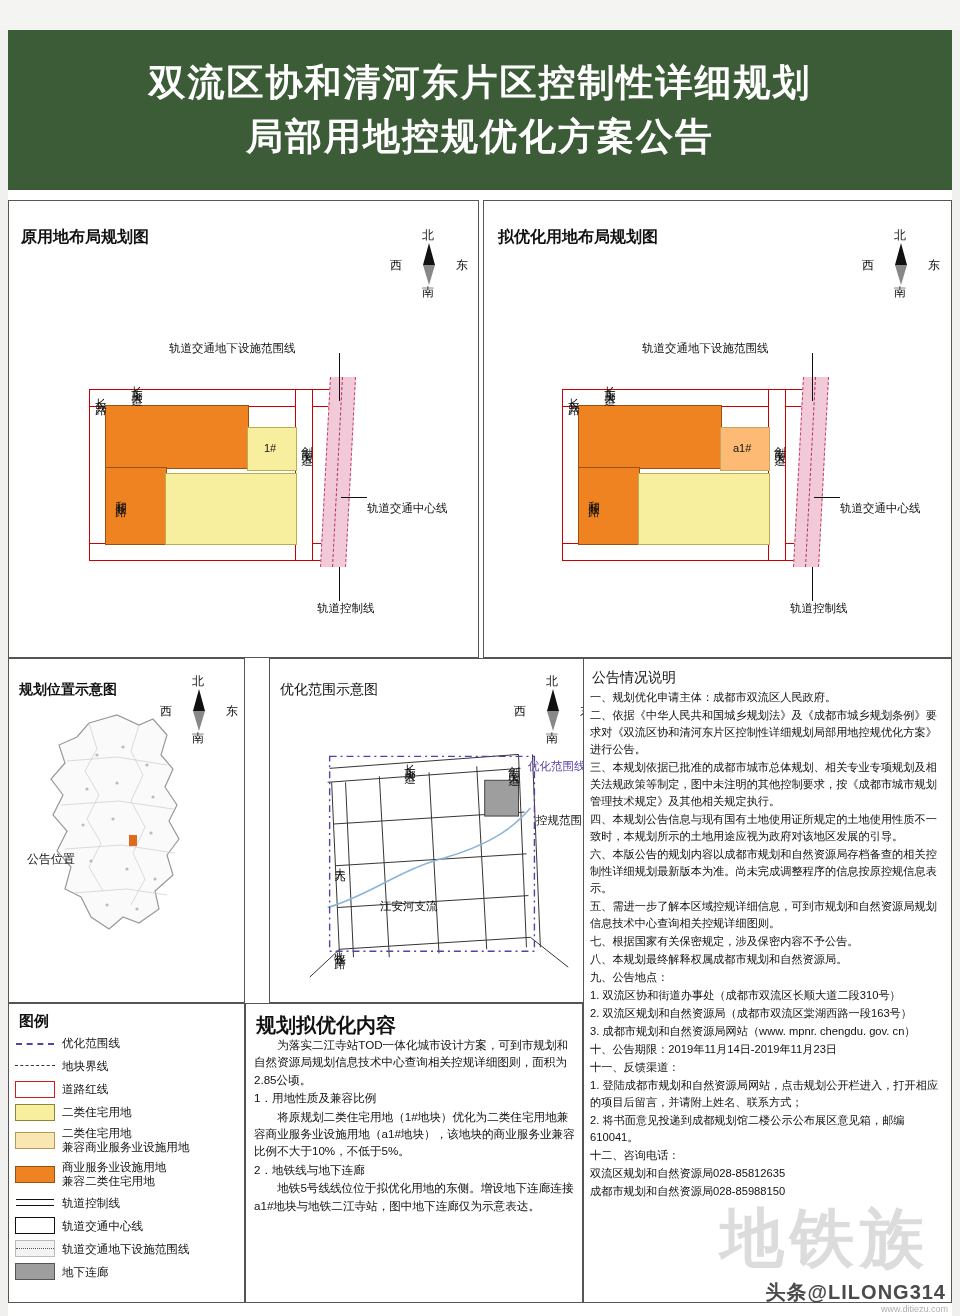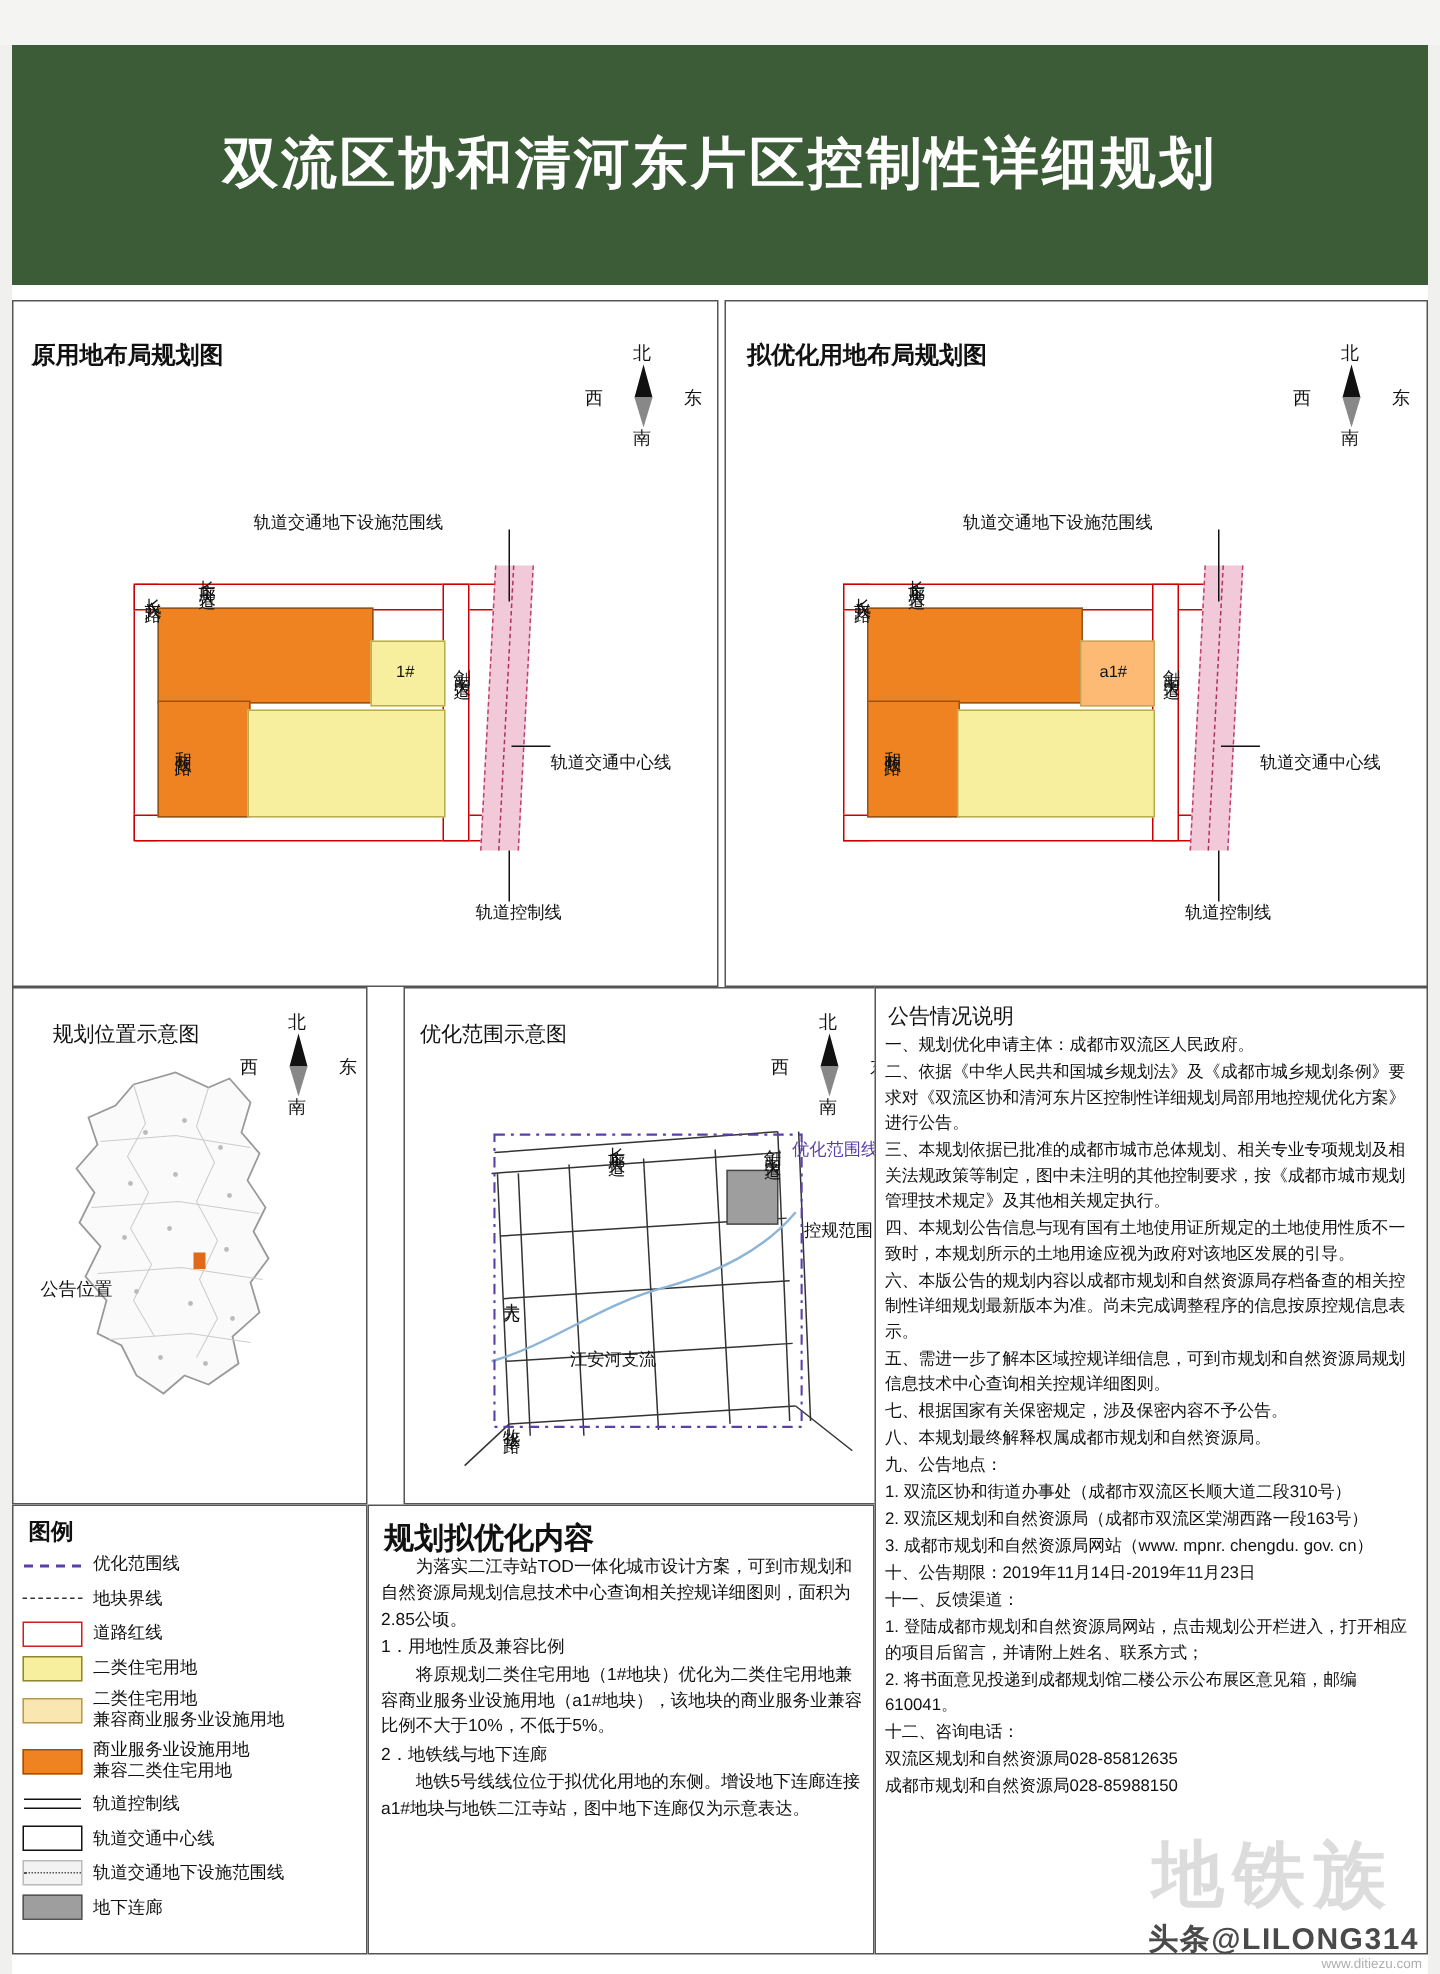--- a/index.html
+++ b/index.html
@@ -264,21 +264,21 @@
     bottom: 10px;
     font-size: 20px;
     color: #4a4a4a;
     font-weight: bold;
     letter-spacing: 1px;
   }
   .wm-big {
     position: absolute;
     right: 30px;
     bottom: 34px;
-    font-size: 48px;
+    font-size: 64px;
     color: rgba(150,150,150,0.33);
     font-weight: bold;
     letter-spacing: 6px;
     font-family: "Liberation Serif", serif;
   }
   .wm-url {
     position: absolute;
     right: 12px;
     bottom: 2px;
     font-size: 9px;
@@ -304,20 +304,21 @@
 <body>
 
 <div class="page">
 
   <div class="edge-left"></div>
   <div class="edge-right"></div>
   <div class="edge-top"></div>
 
   <div class="banner">
     <div class="line">双流区协和清河东片区控制性详细规划</div>
+    <div class="line">局部用地控规优化方案公告</div>
   </div>
 
   <div class="box" id="panel-original">
     <div class="box-title" style="left:12px; top:26px;">原用地布局规划图</div>
 
     <div class="map-area">
 
       <div class="compass" style="left:385px; top:28px;">
         <span class="n">北</span>
         <span class="s">南</span>
@@ -396,21 +397,21 @@
 
       <div class="mlabel" style="left:356px; top:300px;">轨道交通中心线</div>
       <div class="leader" style="left:330px; top:296px; width:26px; height:1px;"></div>
 
       <div class="mlabel" style="left:306px; top:400px;">轨道控制线</div>
       <div class="leader" style="left:328px; top:366px; width:1px; height:34px;"></div>
     </div>
   </div>
 
   <div class="box" id="panel-location">
-    <div class="box-title" style="left:26px; top:22px; font-weight:normal; font-size:14px;">规划位置示意图</div>
+    <div class="box-title" style="left:10px; top:22px; font-weight:bold; font-size:14px;">规划位置示意图</div>
 
     <div class="compass" style="left:155px; top:16px;">
       <span class="n">北</span>
       <span class="s">南</span>
       <span class="w">西</span>
       <span class="e">东</span>
       <span class="needle"></span>
       <span class="needle-lower"></span>
     </div>
 

